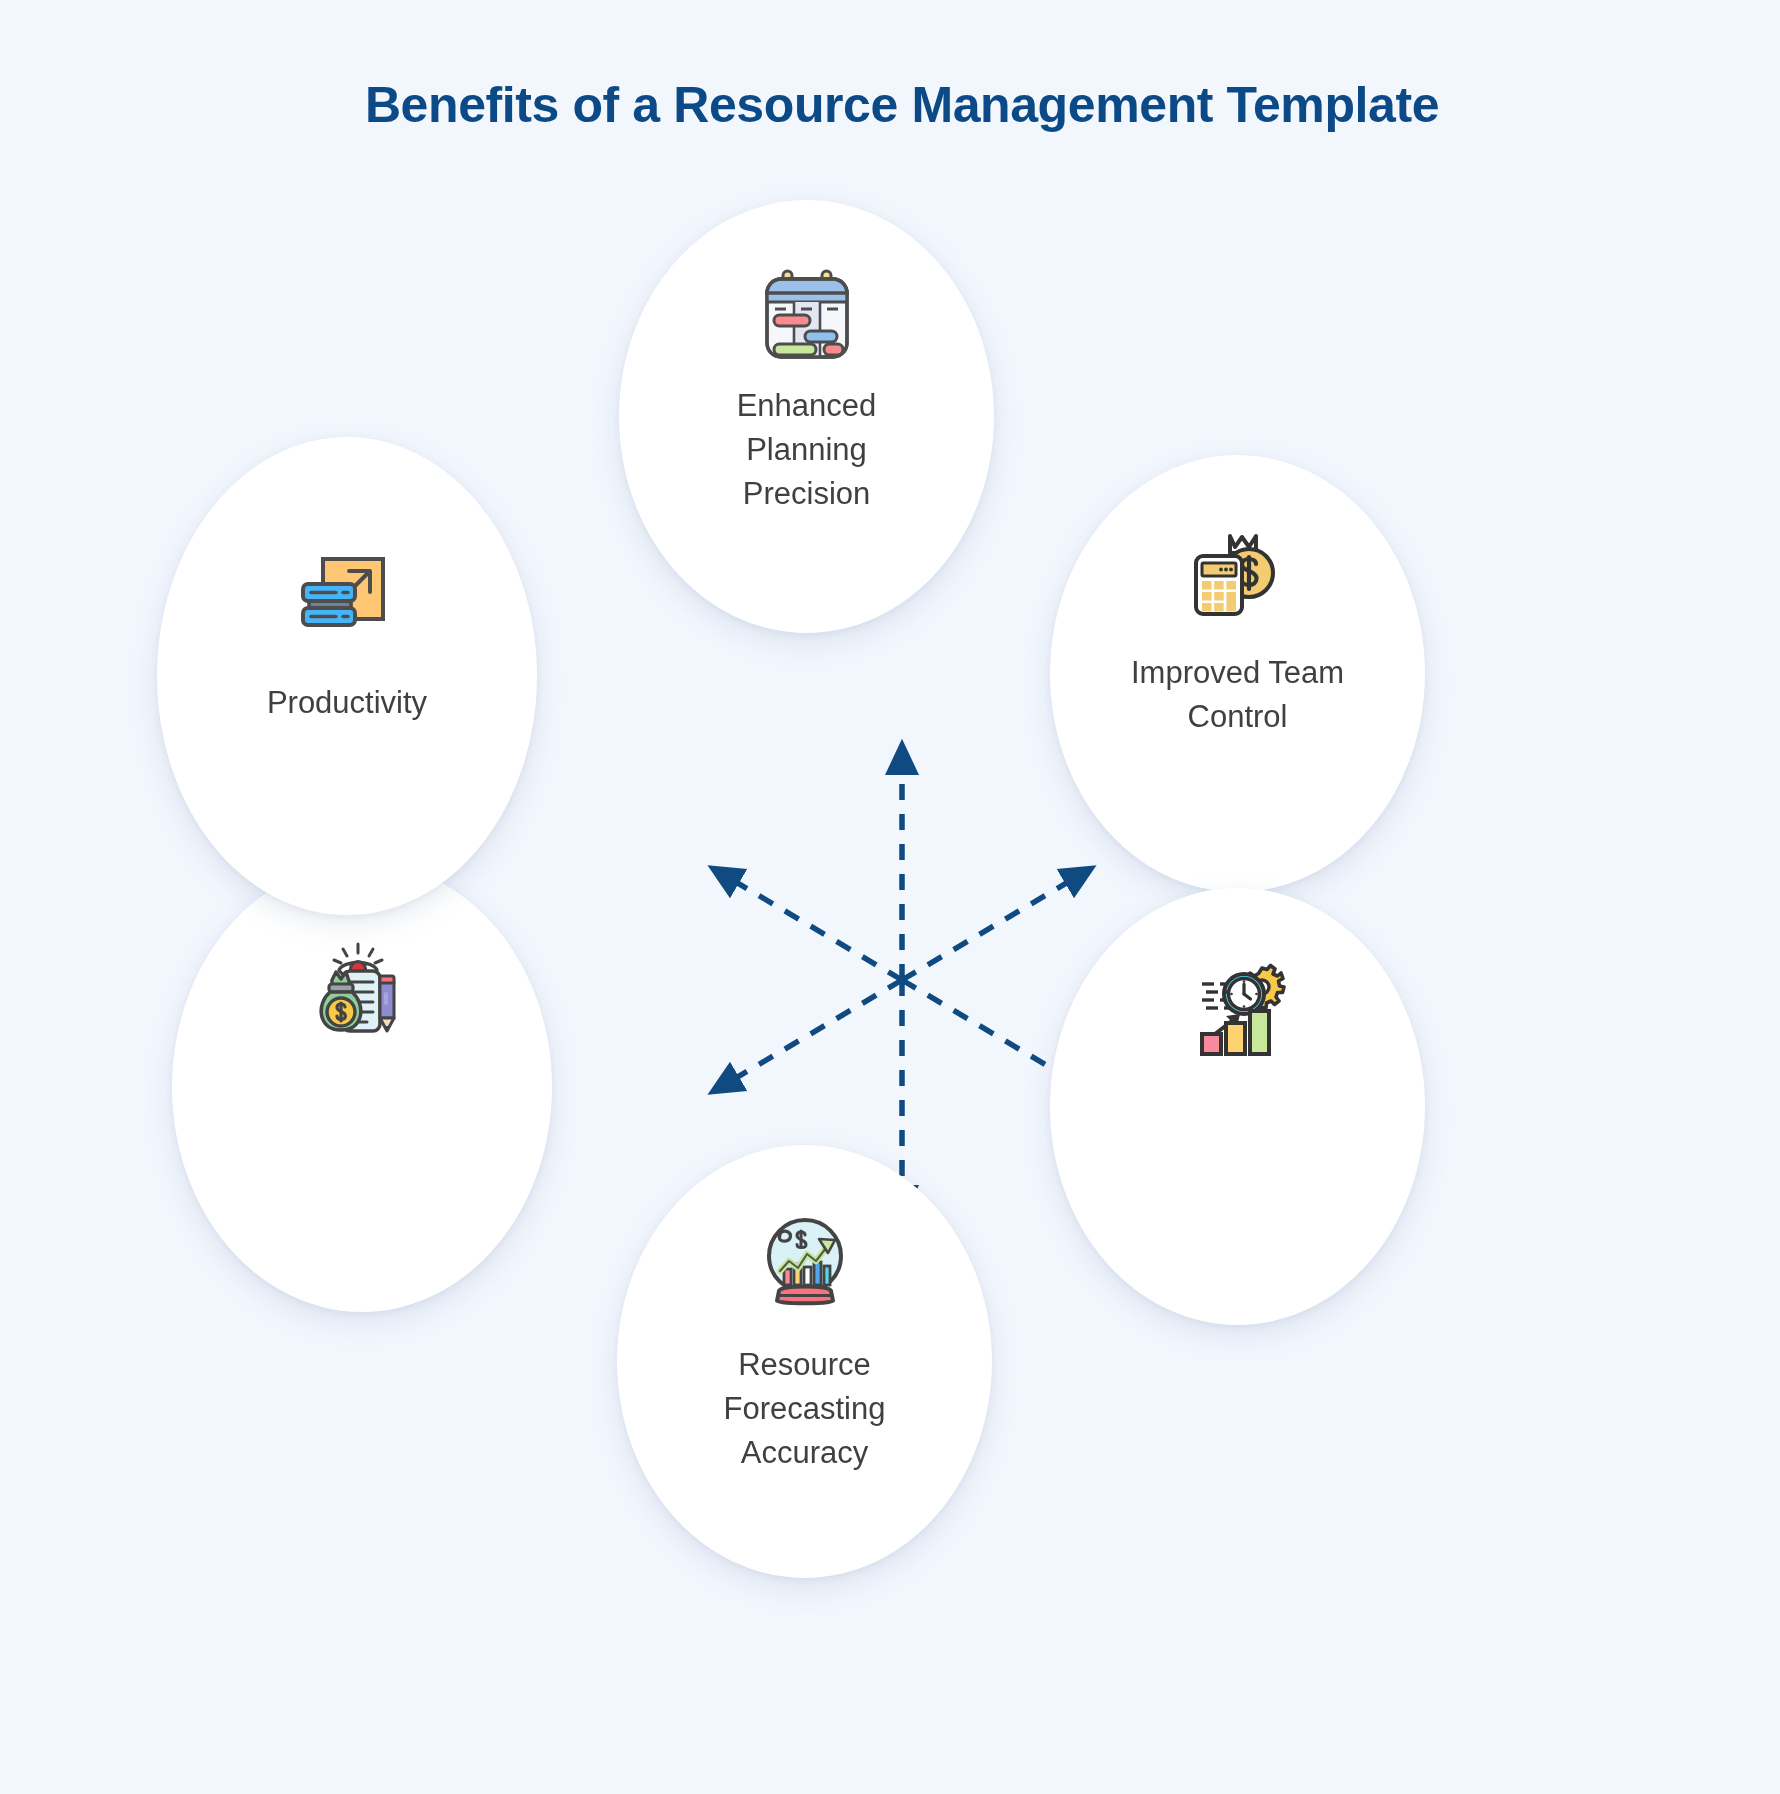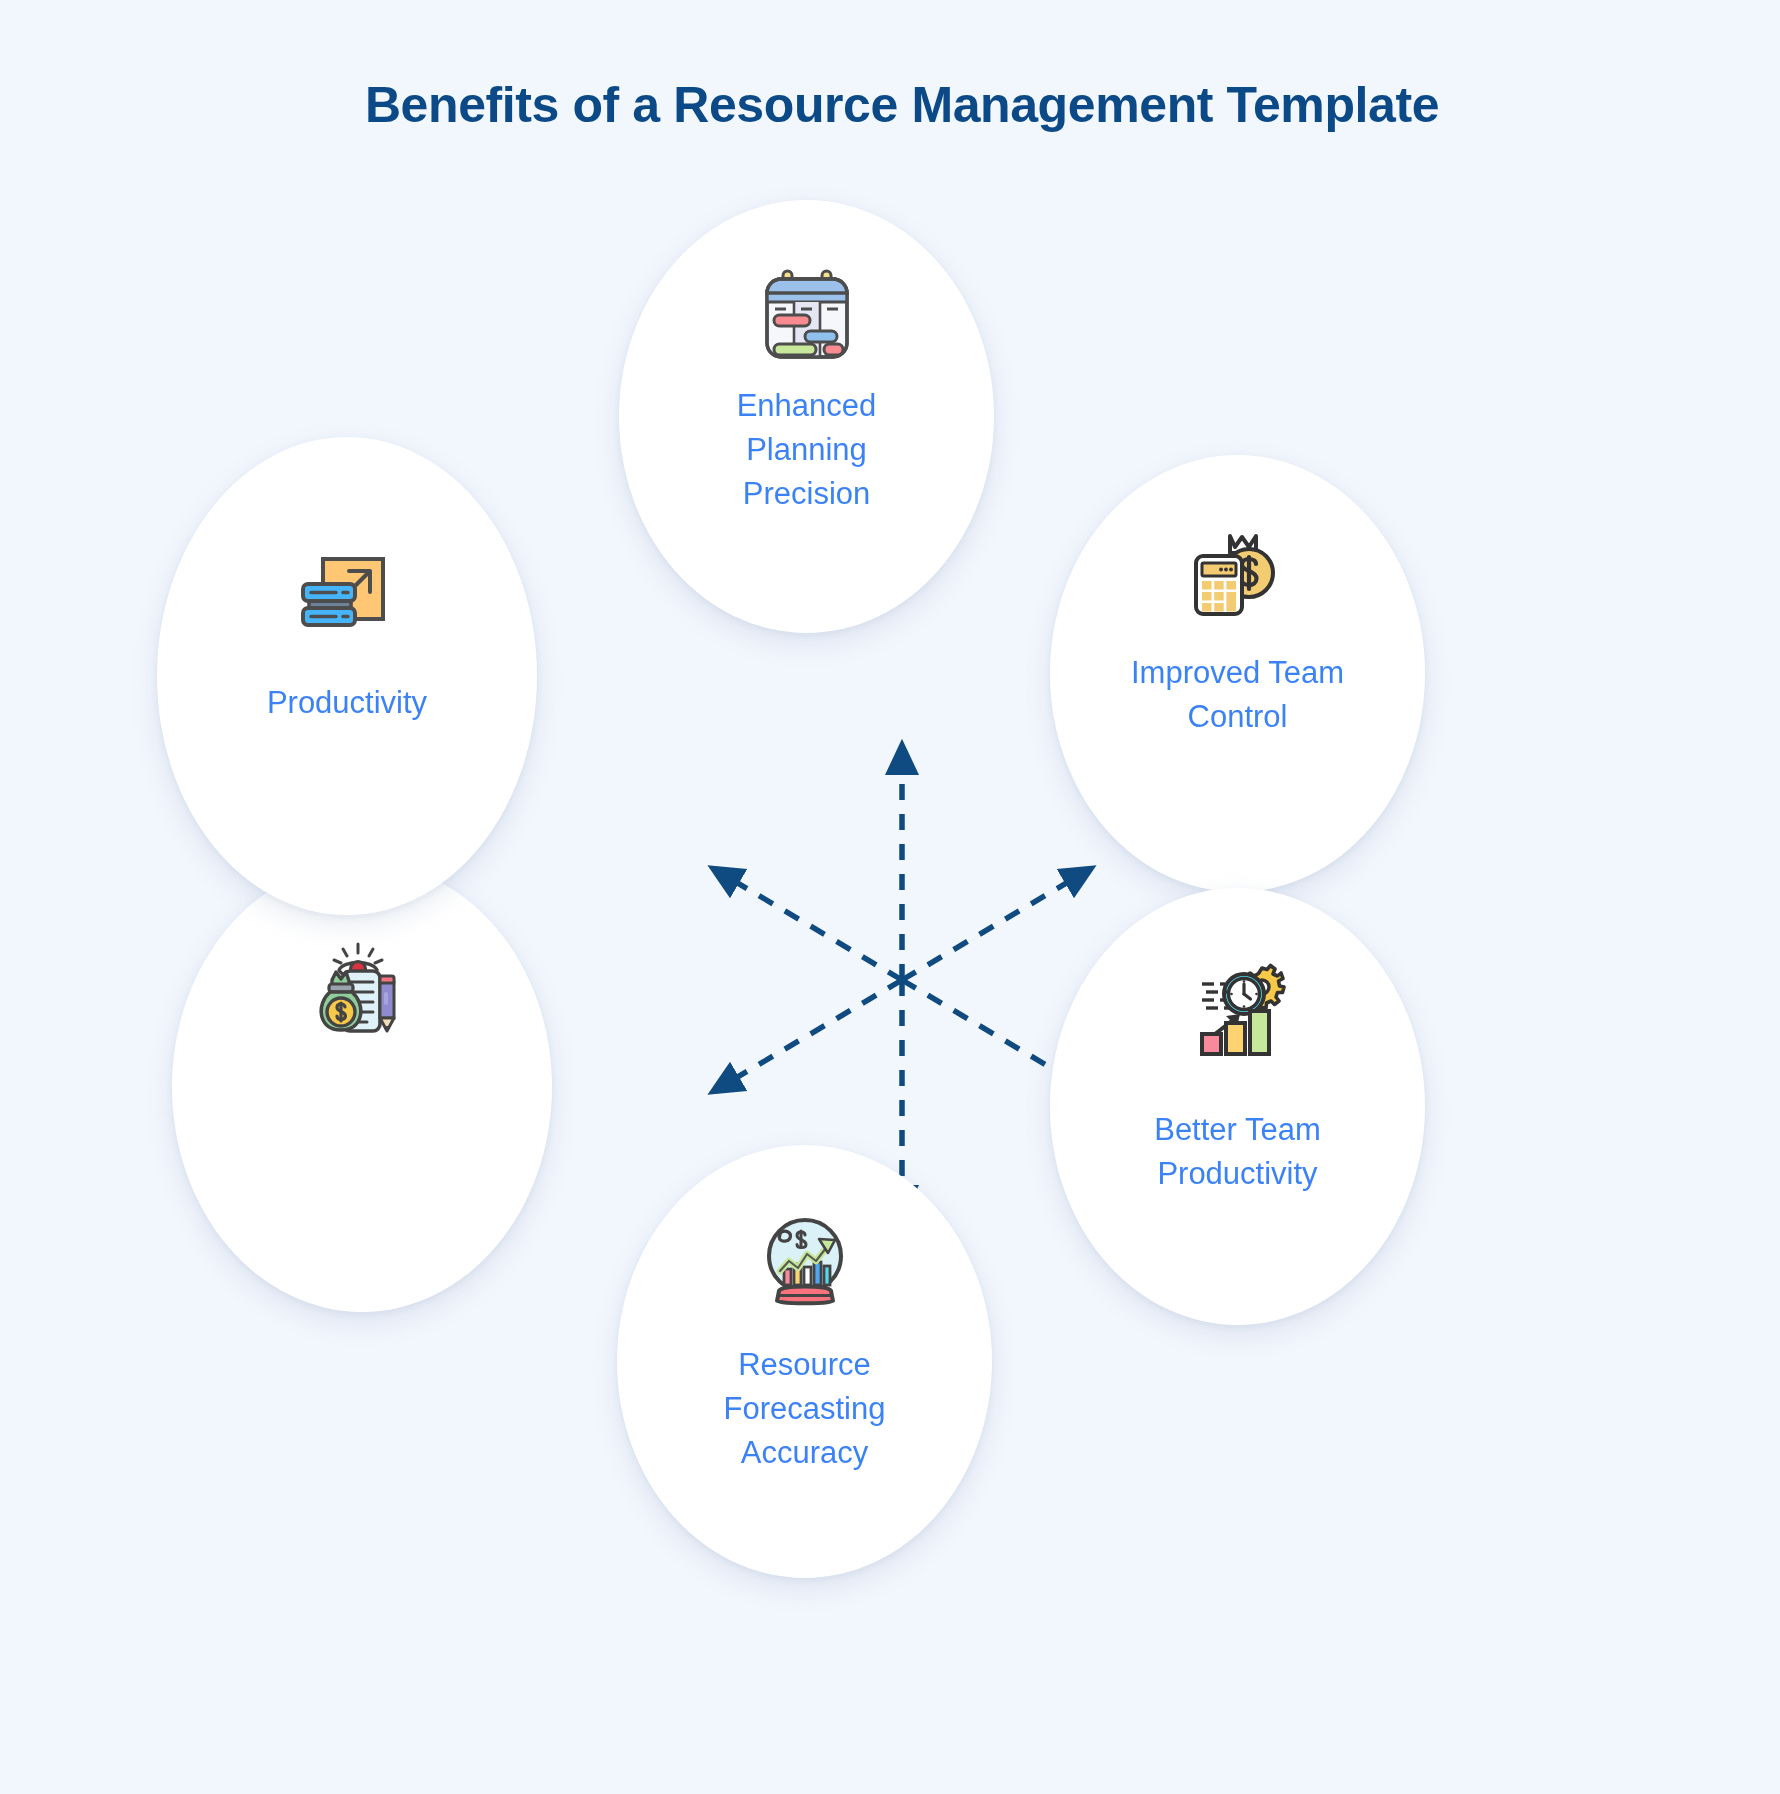--- a/index.html
+++ b/index.html
@@ -50,21 +50,21 @@
     justify-content: flex-start;
   }
   .node .icon-wrap {
     width: 116px;
     height: 116px;
     display: flex;
     align-items: center;
     justify-content: center;
   }
   .node .node-label {
-    color: #3b82f6;
+    color: #404040;
     font-size: 31px;
     line-height: 1.42;
     text-align: center;
     font-weight: 400;
     padding: 0 22px;
     white-space: pre-line;
   }
 
   
   #node-top       { left: 607px;  top: 200px;  width: 375px; height: 375px; padding-top: 58px; }
@@ -224,22 +224,20 @@
         </g>
 
         <path d="M20,85 L51,61" fill="none" stroke="#333333" stroke-width="4" stroke-linecap="round"></path>
         <path d="M40,60 L54,58 L51,71 Z" fill="#333333"></path>
 
         <rect x="16" y="78" width="19" height="20" fill="#f98a9d" stroke="#333333" stroke-width="4"></rect>
         <rect x="40" y="67" width="19" height="31" fill="#fdd271" stroke="#333333" stroke-width="4"></rect>
         <rect x="64" y="55" width="19" height="43" fill="#c7e89a" stroke="#333333" stroke-width="4"></rect>
       </svg>
     </div>
-    <div class="node-label">Better Team
-Productivity</div>
   </div>
 
   <div class="node" id="node-bottom">
     <div class="icon-wrap">
       <svg width="104" height="104" viewBox="0 0 104 104" aria-hidden="true">
 
         <circle cx="52" cy="47" r="36" fill="#d9f1f7" stroke="#444444" stroke-width="4"></circle>
         <path d="M52,11 A36,36 0 0 1 52,83 A30,30 0 0 0 52,11 Z" fill="#ccebf4" opacity="0.9"></path>
 
         <path d="M26,28 C26,23 31,21 35,23 C39,25 38,31 33,32 C28,33 25,30 27,26" fill="none" stroke="#444444" stroke-width="3.2" stroke-linecap="round"></path>

